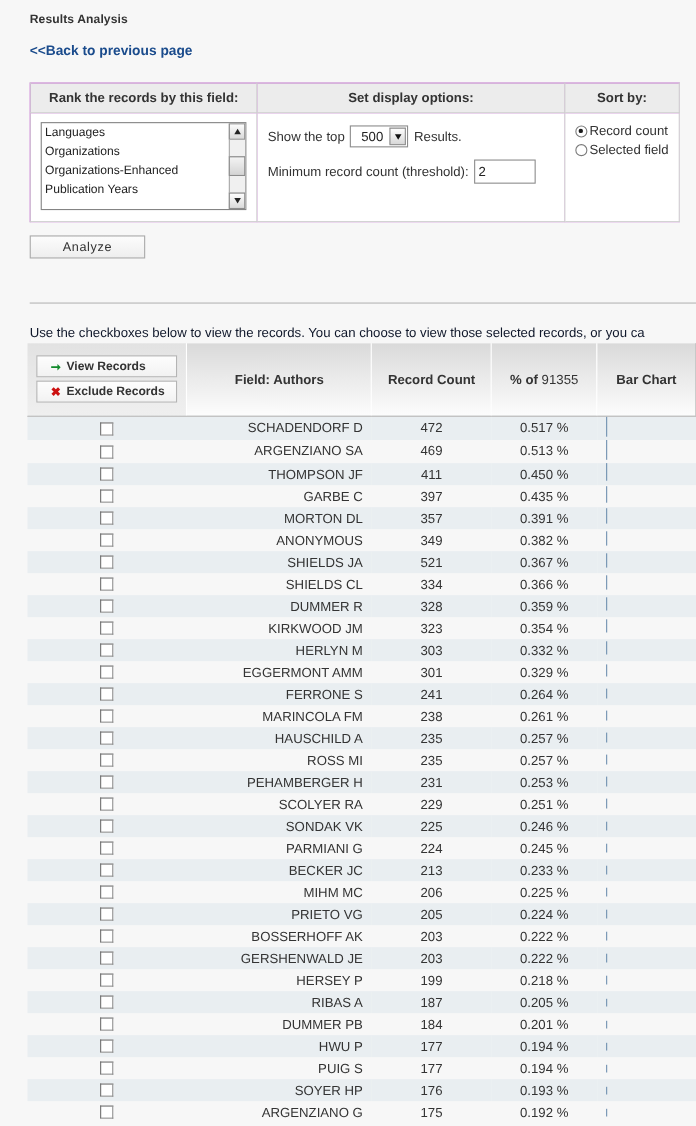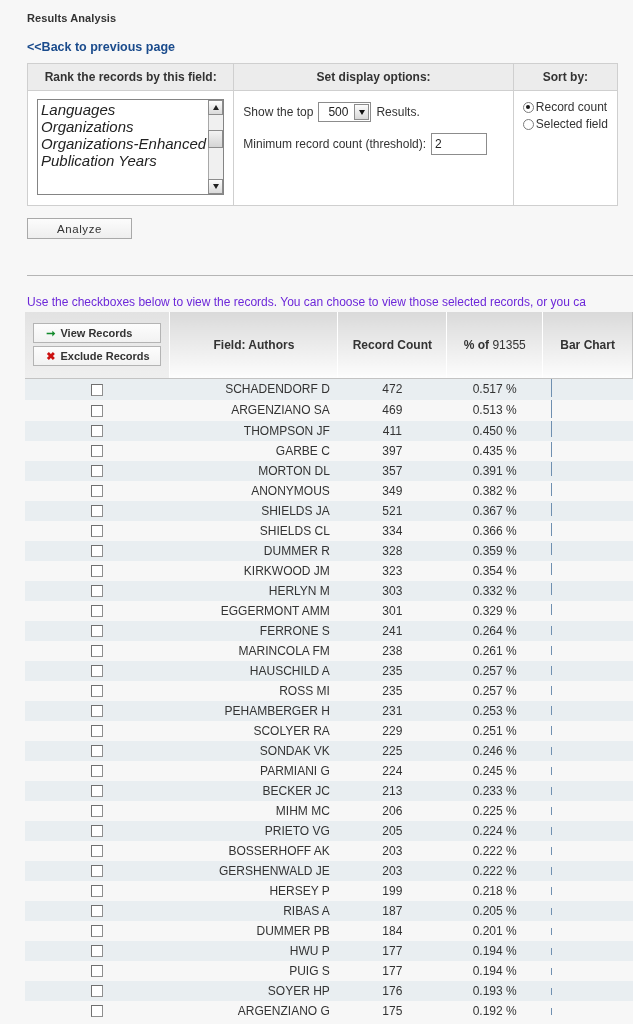--- a/index.html
+++ b/index.html
@@ -29,49 +29,48 @@
     color: #1a4b8c; text-decoration: none; cursor: pointer;
   }
   #records-line {
     margin-top: 19px;
     font-size: 12px; font-weight: bold; color: #333;
   }
   #records-line .topic-val { font-weight: normal; font-style: italic; }
 
   
   #options-panel {
-    margin-top: 8px;
+    margin-top: 20px;
     width: 591px;
     border: 1px solid #bcbcbc;
     background: #d946ef;
     border-collapse: collapse;
   }
   #options-panel td { border: 1px solid #cfcfcf; vertical-align: top; }
   .opt-head {
     background: #ececec;
     text-align: center;
     font-size: 12px; font-weight: bold; color: #333;
     padding: 6px 4px 6px 4px;
     border-bottom: 1px solid #cfcfcf !important;
   }
   .opt-body { background: #fff; padding: 8px 9px 10px 9px; }
   .col-rank { width: 206px; }
   .col-disp { width: 279px; }
   .col-sort { width: 104px; }
 
   
   .listbox {
-    width: 187px; height: 96px;
+    width: 187px; height: 80px;
     border: 1px solid #848484;
     background: #fff;
     position: relative;
     overflow: hidden;
-    font-size: 15px; color: #222;
+    font-size: 11px; color: #222;
     padding: 1px 0 0 3px;
-    font-style: italic;
   }
   .listbox .lb-item { line-height: 17px; white-space: nowrap; }
   .lb-scroll {
     position: absolute; top: 0; right: 0;
     width: 15px; height: 100%;
     background: #f0f0f0;
     border-left: 1px solid #a8a8a8;
   }
   .lb-arrow {
     width: 15px; height: 15px;
@@ -169,21 +168,21 @@
   
   #divider {
     position: absolute; left: 27px; top: 275px;
     width: 606px; height: 1px; background: #b5b5b5;
   }
 
   
   #results { position: absolute; left: 0; top: 294px; width: 633px; }
   #instructions {
     padding-left: 27px;
-    font-size: 12px; color: #6d28d9;
+    font-size: 12px; color: #0f172a;
     white-space: nowrap; overflow: hidden;
     height: 18px; line-height: 16px;
   }
   #results-table {
     margin-left: 25px;
     width: 700px;
     border-collapse: collapse;
     font-size: 12px;
   }
   #results-table th {

